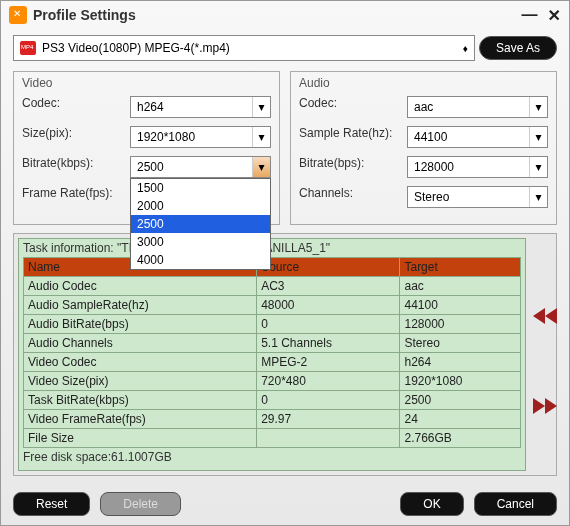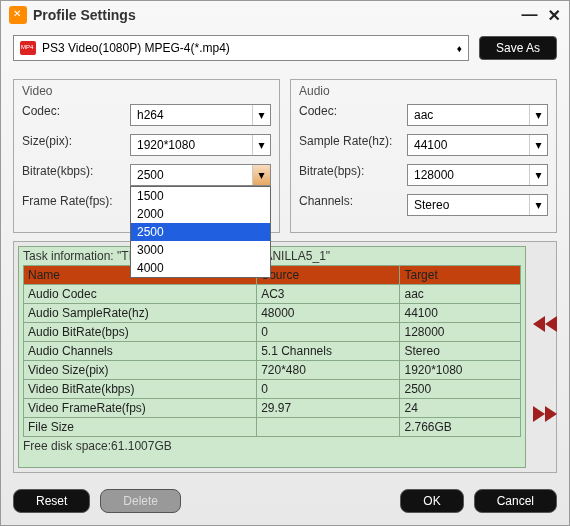--- a/index.html
+++ b/index.html
@@ -10,22 +10,22 @@
 .title-icon::after { content: "✕"; color: #fff; font-size: 10px; position: absolute; top: 2px; left: 4px; }
 .title { font-weight: bold; font-size: 14px; color: #333; }
 .spacer { flex: 1; }
 .win-btn { font-weight: bold; font-size: 16px; margin-left: 10px; cursor: pointer; color: #222; }
 .content { padding: 6px 12px; flex: 1; display: flex; flex-direction: column; }
 .profile-row { display: flex; align-items: center; margin-bottom: 10px; }
 .profile-select { flex: 1; border: 1px solid #888; background: #fff; height: 26px; display: flex; align-items: center; padding: 2px 6px; position: relative; }
 .profile-icon { width: 16px; height: 14px; background: #d22; border-radius: 2px; margin-right: 6px; position: relative; }
 .profile-icon::after { content: "MP4"; font-size: 6px; color: #fff; position: absolute; top: 3px; left: 1px; }
 .profile-arrow { position: absolute; right: 6px; font-size: 10px; }
-.saveas-btn { margin-left: 10px; background: #111; color: #fff; border-radius: 4px; padding: 4px 16px; border: 1px solid #555; cursor: pointer; }
-.groups { display: flex; gap: 10px; margin-top: 8px; }
+.saveas-btn { margin-left: 4px; background: #111; color: #fff; border-radius: 12px; padding: 4px 16px; border: 1px solid #555; cursor: pointer; }
+.groups { display: flex; gap: 10px; }
 .fieldset { border: 1px solid #aaa; padding: 8px; padding-top: 4px; flex: 1; position: relative; }
 .legend { color: #555; margin-bottom: 6px; }
 .form-row { display: flex; align-items: flex-start; margin-bottom: 8px; position: relative; }
 .form-label { width: 108px; color: #333; }
 .form-select { flex: 1; border: 1px solid #888; background: #fff; height: 22px; display: flex; align-items: center; padding: 0 6px; position: relative; }
 .dd-arrow { position: absolute; right: 0; top: 0; width: 18px; height: 100%; display: flex; align-items: center; justify-content: center; border-left: 1px solid #ccc; }
 .dd-arrow.open { background: linear-gradient(#f8dcc0, #e8a860); }
 .dropdown { position: absolute; top: 22px; left: 108px; right: 0; background: #fff; border: 1px solid #666; z-index: 10; }
 .dd-item { padding: 2px 6px; cursor: pointer; }
 .dd-item.selected { background: #2060e0; color: #fff; }
@@ -173,26 +173,31 @@
                 <td>Audio BitRate(bps)</td>
                 <td>0</td>
                 <td>128000</td>
               </tr>
               <tr>
                 <td>Audio Channels</td>
                 <td>5.1 Channels</td>
                 <td>Stereo</td>
               </tr>
               <tr>
+                <td>Video Codec</td>
+                <td>MPEG-2</td>
+                <td>h264</td>
+              </tr>
+              <tr>
                 <td>Video Size(pix)</td>
                 <td>720*480</td>
                 <td>1920*1080</td>
               </tr>
               <tr>
-                <td>Video BitRate(kbps)</td>
+                <td>Task BitRate(kbps)</td>
                 <td>0</td>
                 <td>2500</td>
               </tr>
               <tr>
                 <td>Video FrameRate(fps)</td>
                 <td>29.97</td>
                 <td>24</td>
               </tr>
               <tr>
                 <td>File Size</td>

